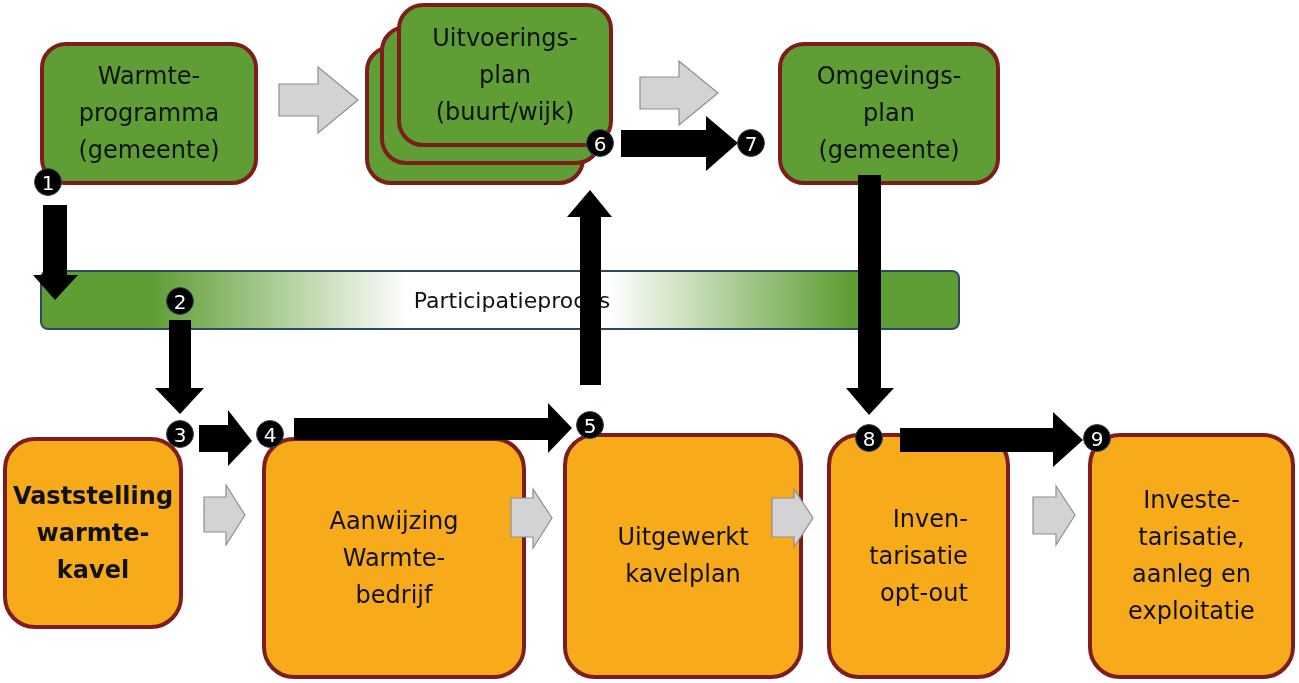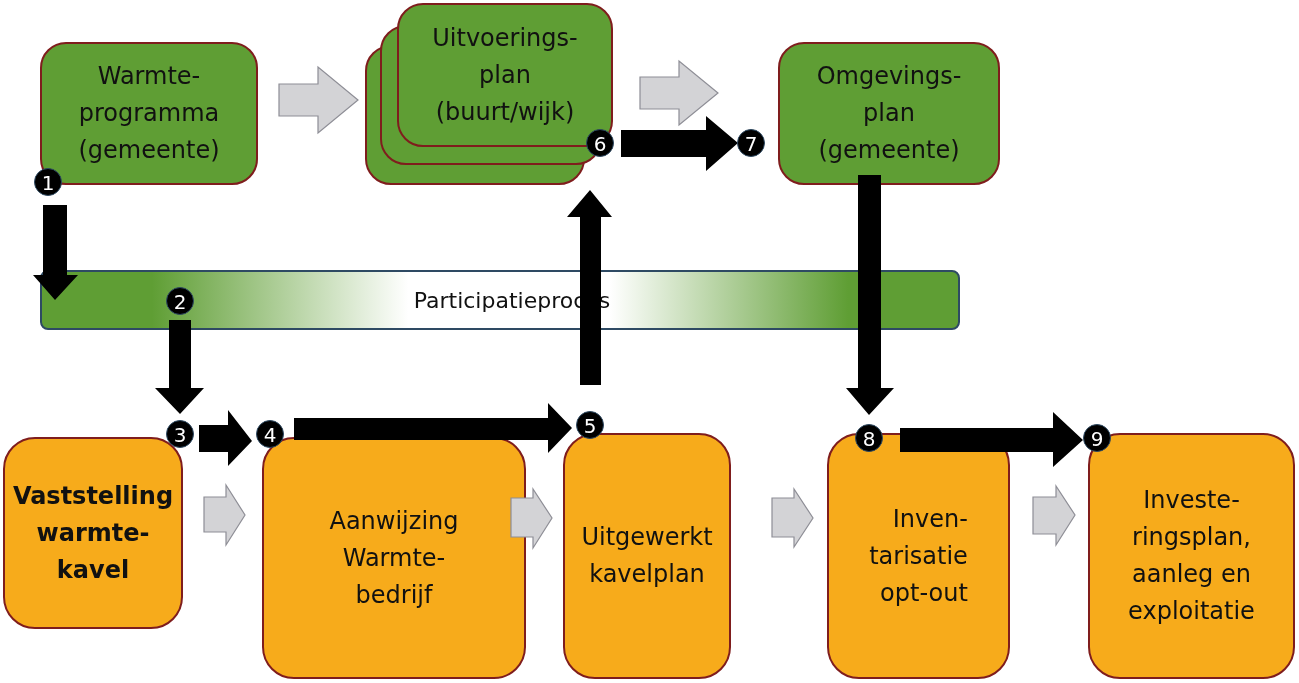--- a/index.html
+++ b/index.html
@@ -1,18 +1,18 @@
 <!DOCTYPE html>
 <html><head>
 <meta charset="utf-8">
 <style>
   html, body { margin:0; padding:0; background:#ffffff; }
   body { width:1299px; height:683px; position:relative; overflow:hidden;
          font-family:"DejaVu Sans", "Liberation Sans", sans-serif; }
-  .box { position:absolute; box-sizing:border-box; border:2px solid #7f1d1d;
+  .box { position:absolute; box-sizing:border-box; border:4px solid #7f1d1d;
          border-radius:26px; display:flex; align-items:center; justify-content:center;
          text-align:center; color:#111; font-size:24px; line-height:37px; }
   .green { background:#5f9e34; }
   .orange { background:#f7ab1b; border-radius:32px; }
   .box span { display:block; white-space:pre-line; }
   .participation { position:absolute; left:40px; top:270px; width:920px; height:60px;
      box-sizing:border-box; border:2px solid #2e4a63; border-radius:8px;
      background:linear-gradient(to right, #5f9e34 0%, #5f9e34 12%, #ffffff 40%, #ffffff 62%, #5f9e34 88%, #5f9e34 100%);
      display:flex; align-items:center; justify-content:center; font-size:22px; color:#111; }
   .participation span { margin-left:24px; }
@@ -51,32 +51,32 @@
 <div class="box orange" style="left:3px; top:437px; width:180px; height:192px;font-weight:bold;">
   <span>Vaststelling
 warmte-
 kavel</span>
 </div>
 <div class="box orange" style="left:262px; top:437px; width:264px; height:242px;">
   <span>Aanwijzing
 Warmte-
 bedrijf</span>
 </div>
-<div class="box orange" style="left:563px; top:433px; width:168px; height:246px;">
+<div class="box orange" style="left:563px; top:433px; width:240px; height:246px;">
   <span>Uitgewerkt
 kavelplan</span>
 </div>
 <div class="box orange" style="left:827px; top:433px; width:183px; height:246px;text-align:right;">
   <span>Inven-
 tarisatie
 opt-out</span>
 </div>
 <div class="box orange" style="left:1088px; top:433px; width:207px; height:246px;">
   <span>Investe-
-ringsplan,
+tarisatie,
 aanleg en
 exploitatie</span>
 </div>
 
 <svg class="overlay" width="1299" height="683">
 
   <g fill="#d3d3d6" stroke="#8e8e96" stroke-width="1.2">
     <polygon points="279,84 318,84 318,67 358,100 318,133 318,116 279,116"></polygon>
     <polygon points="640,77 679,77 679,61 718,93 679,125 679,109 640,109"></polygon>
     <polygon points="204,497 226,497 226,485 245,515 226,545 226,532 204,532"></polygon>

